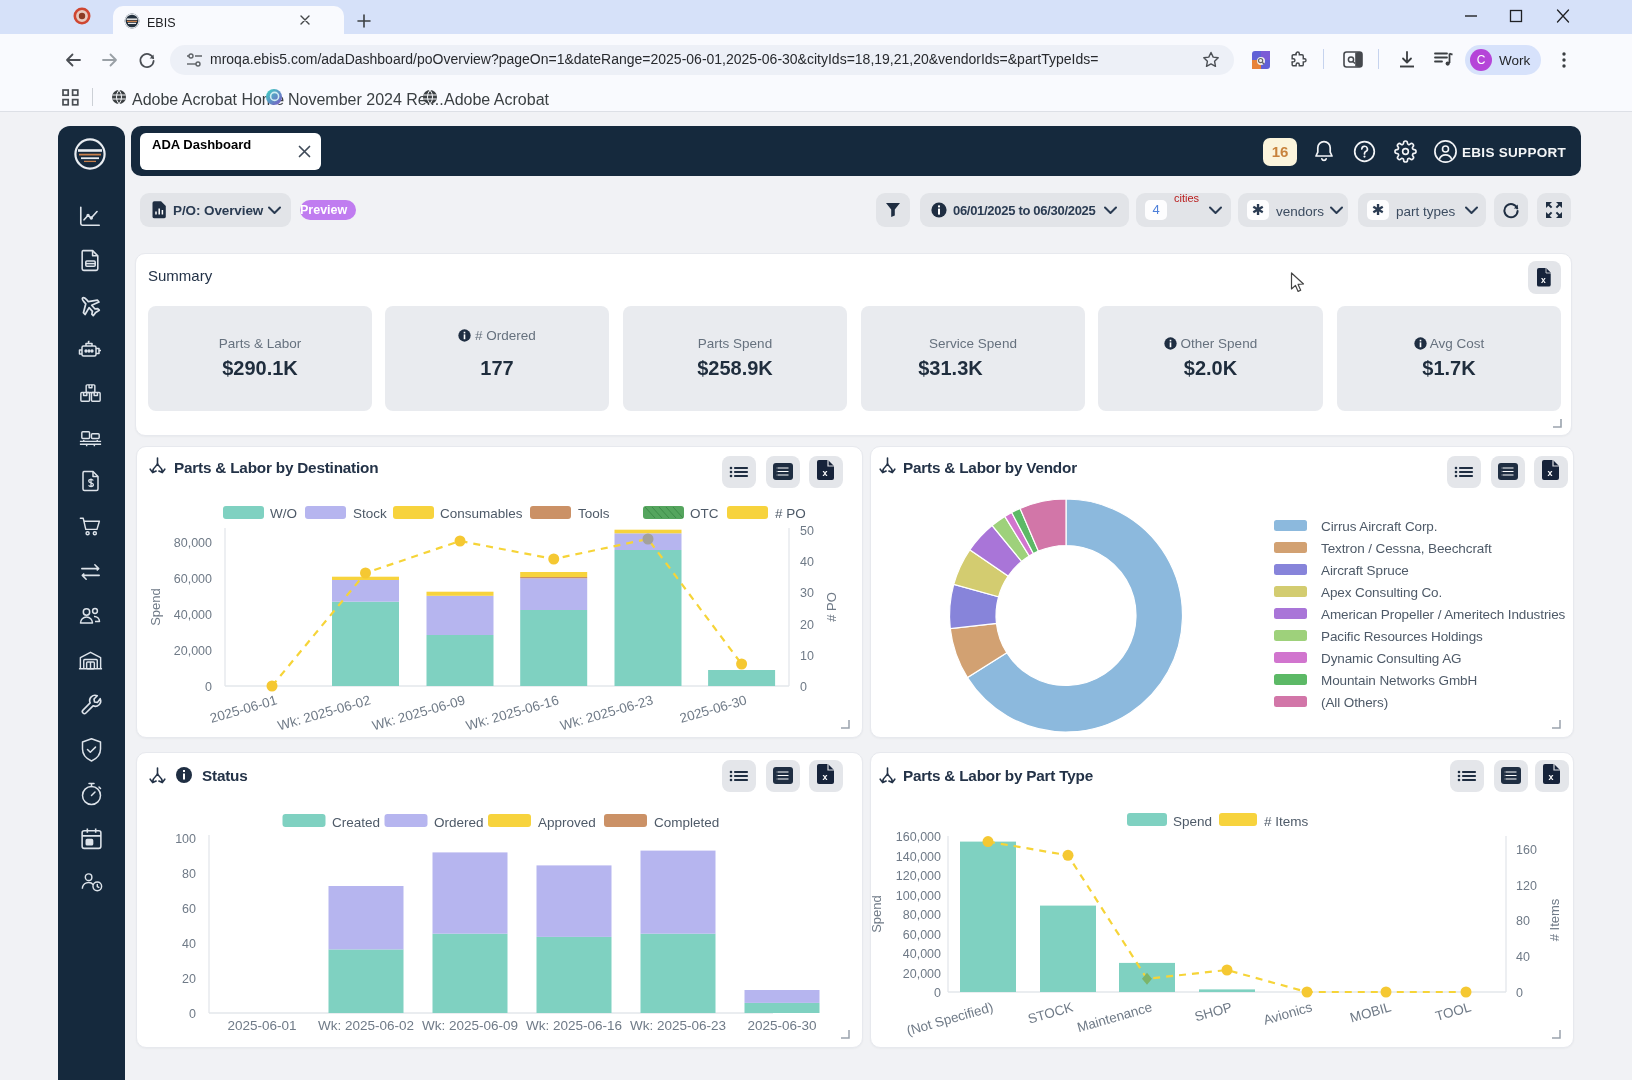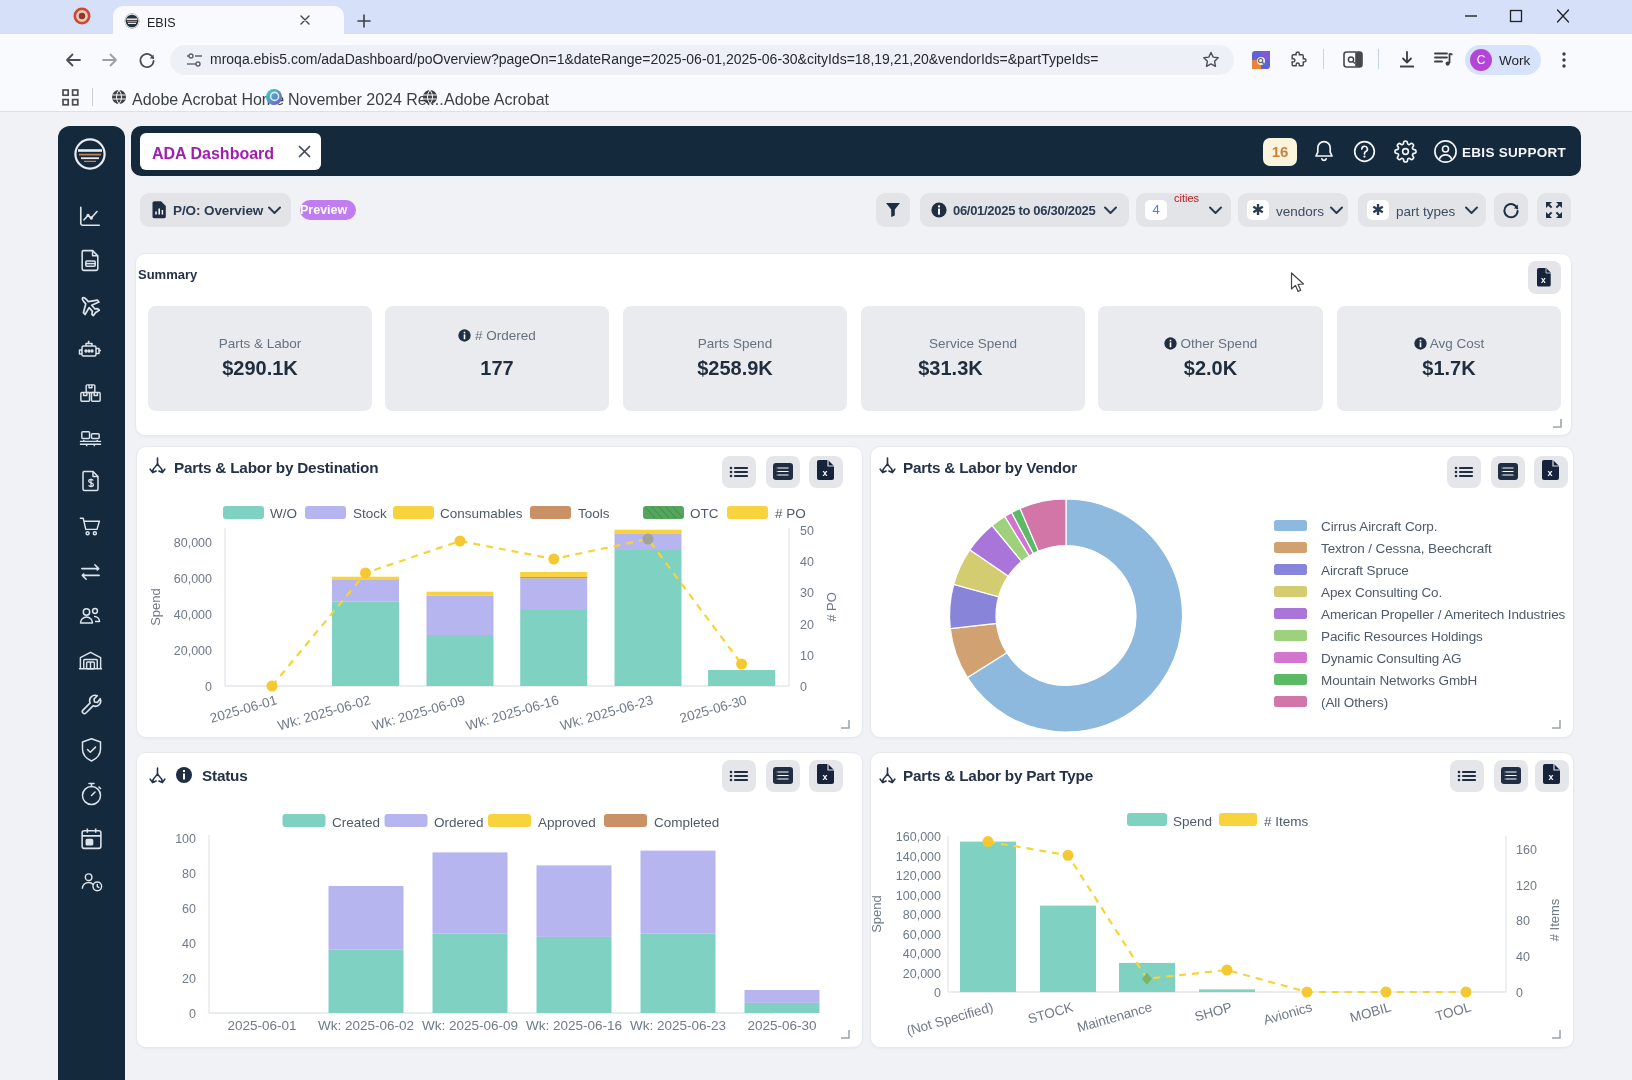--- a/index.html
+++ b/index.html
@@ -163,21 +163,21 @@
 <svg class="abs" style="left:422px;top:89px" width="16" height="16" viewBox="0 0 16 16">
     <circle cx="8" cy="8" r="7" fill="#3c4043"></circle>
     <path d="M1.5 6h13M1.5 10h13M8 1a11 11 0 0 1 0 14M8 1a11 11 0 0 0 0 14" stroke="#f9fafe" stroke-width="1" fill="none"></path>
   </svg>
 <div class="abs bmtxt" style="left:444px;top:91px">Adobe Acrobat</div>
 
 <div class="abs" id="page"></div>
 <div class="abs" id="sidebar"></div>
 <div class="abs" id="appheader"></div>
 <div class="abs" id="adatab"></div>
-<div class="abs" style="left:152px;top:145px;font-size:16px;font-weight:bold;color:#a21caf">ADA Dashboard</div>
+<div class="abs" style="left:152px;top:137px;font-size:13px;font-weight:bold;color:#000000">ADA Dashboard</div>
 <svg class="abs" style="left:298px;top:145px" width="13" height="13" viewBox="0 0 13 13">
     <path d="M1.5 1.5l10 10M11.5 1.5l-10 10" stroke="#3f4a58" stroke-width="1.7" stroke-linecap="round"></path>
   </svg>
 
 <div class="abs" style="left:1263px;top:138px;width:34px;height:28px;background:#fbf4dc;border-radius:7px;text-align:center;line-height:28px;font-size:15px;font-weight:bold;color:#c8823c">16</div>
 <svg class="abs" style="left:1313px;top:139px" width="22" height="24" viewBox="0 0 22 24">
     <path d="M11 2.6a6.2 6.2 0 0 0-6.2 6.2v4.4L3 17h16l-1.8-3.8V8.8A6.2 6.2 0 0 0 11 2.6z" fill="none" stroke="#f2f4f7" stroke-width="1.7" stroke-linejoin="round"></path>
     <path d="M8.8 19.8a2.3 2.3 0 0 0 4.4 0" fill="none" stroke="#f2f4f7" stroke-width="1.7" stroke-linecap="round"></path>
   </svg>
 <svg class="abs" style="left:1353px;top:140px" width="23" height="23" viewBox="0 0 23 23">
@@ -371,21 +371,21 @@
     <path d="M15.8 3.6v4h-4z" fill="#1f2e42"></path>
   </svg>
 <div class="abs" style="left:1537px;top:193px;width:34px;height:34px;background:#e2e4e8;border-radius:9px"></div>
 <svg class="abs" style="left:1545px;top:201px" width="18" height="18" viewBox="0 0 18 18">
     <g fill="#1f2e42">
       <path d="M1 1h6L4.7 3.3l2.6 2.6-1.4 1.4-2.6-2.6L1 7zM17 1v6l-2.3-2.3-2.6 2.6-1.4-1.4 2.6-2.6L11 1zM1 17v-6l2.3 2.3 2.6-2.6 1.4 1.4-2.6 2.6L7 17zM17 17h-6l2.3-2.3-2.6-2.6 1.4-1.4 2.6 2.6L17 11z"></path>
     </g>
   </svg>
 
 <div class="abs card" style="left:135px;top:253px;width:1437px;height:183px"></div>
-<div class="abs" style="left:138px;top:267px;font-size:13px;font-weight:bold;color:#233247">Summary</div>
+<div class="abs" style="left:148px;top:267px;font-size:15px;font-weight:normal;color:#233247">Summary</div>
 <div class="abs" style="left:1528px;top:261px;width:33px;height:33px;background:#e3e5e9;border-radius:8px"></div>
 <svg class="abs" style="left:1537px;top:268px" width="15" height="19" viewBox="0 0 15 19">
     <path d="M2 0h7l5 5v12a2 2 0 0 1-2 2H2a2 2 0 0 1-2-2V2a2 2 0 0 1 2-2z" fill="#16233a" transform="scale(.98)"></path>
     <path d="M9 0v5h5" fill="#16233a" stroke="#e3e5e9" stroke-width=".8"></path>
     <text x="4" y="14.5" font-size="8.5" font-weight="bold" fill="#fff" font-family="Liberation Sans">x</text>
   </svg>
 <svg class="abs" style="left:1550px;top:416px" width="12" height="12" viewBox="0 0 12 12">
     <path d="M11 3v8H3" fill="none" stroke="#9aa3ad" stroke-width="1.6"></path>
   </svg>
 

